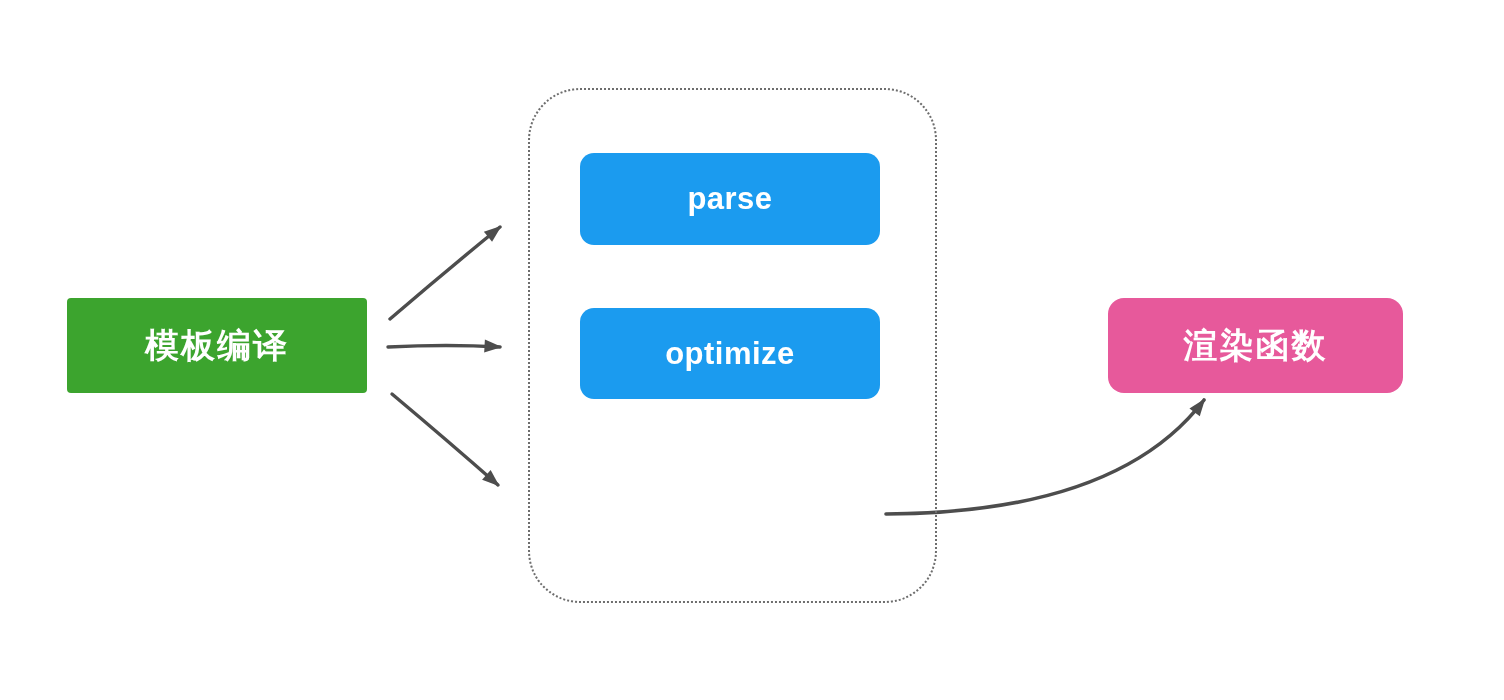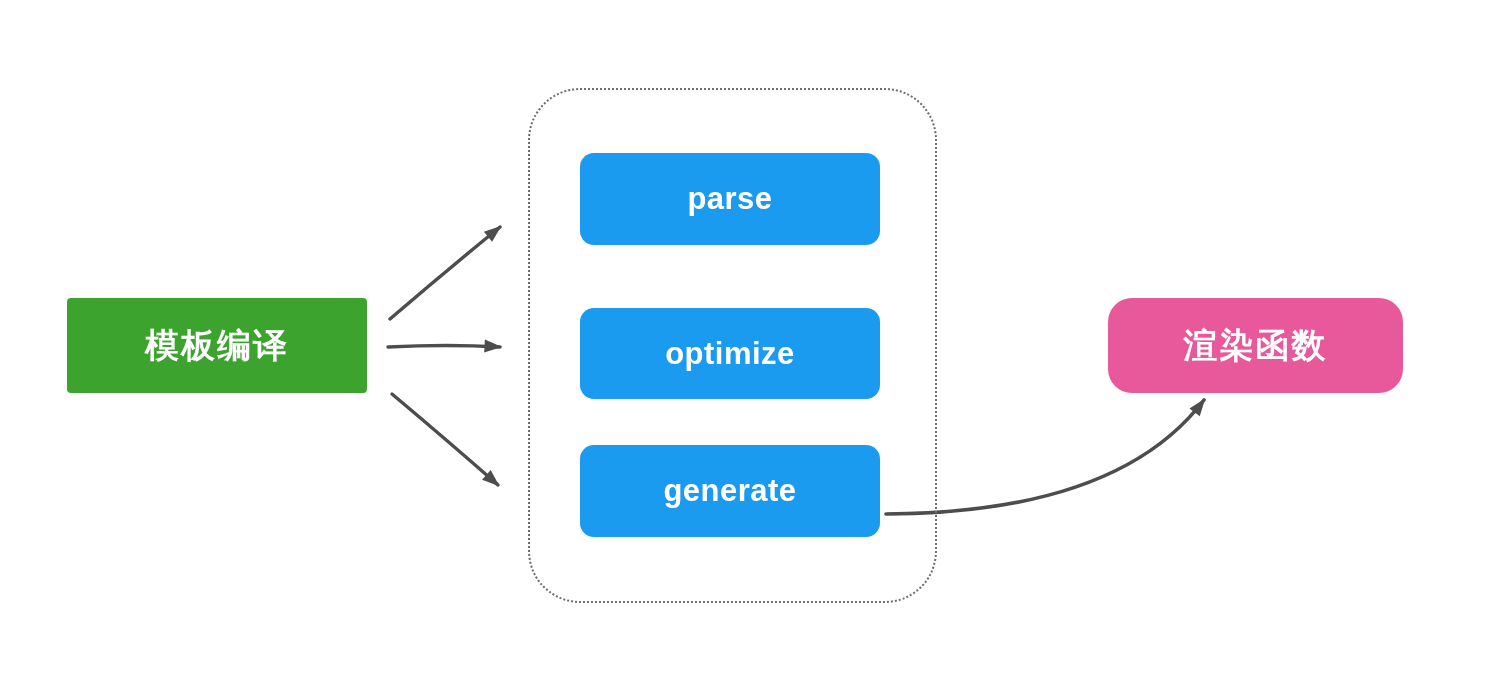--- a/index.html
+++ b/index.html
@@ -65,21 +65,21 @@
   }
   .node-step-parse    { top: 153px; }
   .node-step-optimize { top: 308px; height: 91px; }
   .node-step-generate { top: 445px; }
   .node-output {
     left: 1108px;
     top: 298px;
     width: 295px;
     height: 95px;
     background: #e7599b;
-    border-radius: 24px;
+    border-radius: 16px;
     font-size: 34px;
     letter-spacing: 2px;
   }
 </style>
 </head>
 <body>
 
 <div class="canvas">
 
   <svg class="arrows-layer" viewBox="0 0 1504 700" xmlns="http://www.w3.org/2000/svg">
@@ -101,21 +101,18 @@
   <div class="steps-group"></div>
 
   <div class="node node-step node-step-parse">
     <span>parse</span>
   </div>
 
   <div class="node node-step node-step-optimize">
     <span>optimize</span>
   </div>
 
-  <div class="node node-step node-step-generate">
-    <span>generate</span>
-  </div>
 
   <div class="node node-output">
     <span>渲染函数</span>
   </div>
 
 </div>
 
 </body></html>

